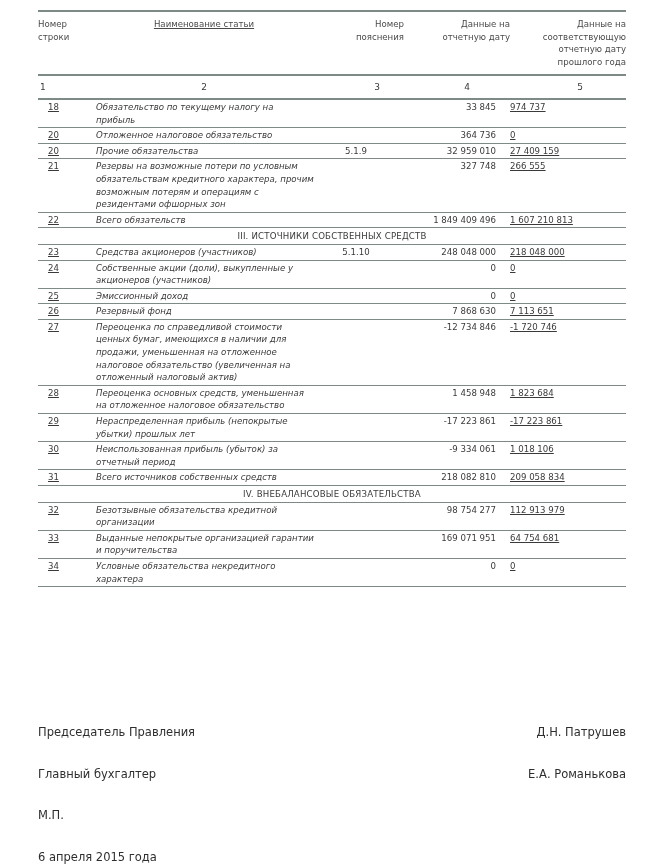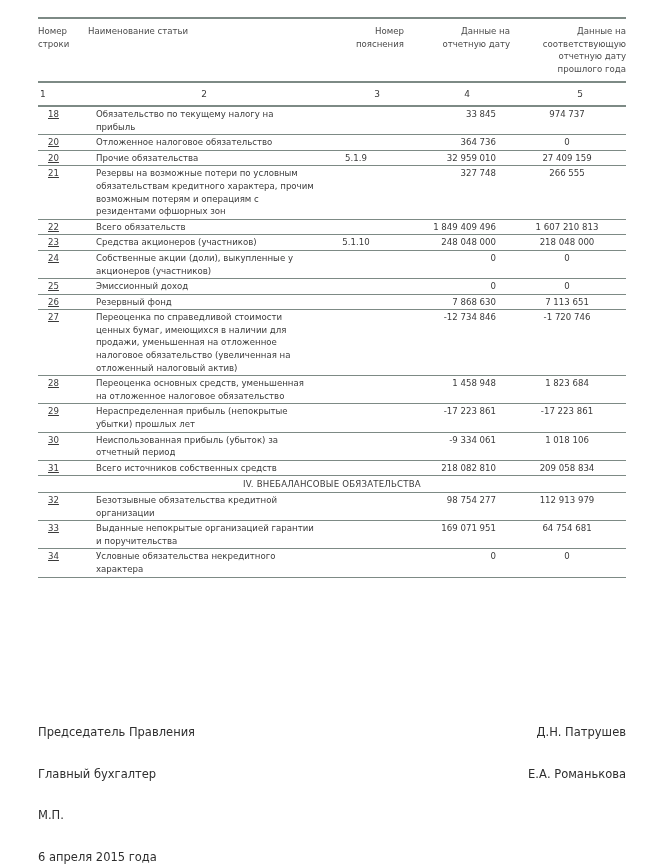--- a/index.html
+++ b/index.html
@@ -1,45 +1,45 @@
 <!DOCTYPE html>
 <html><head>
   <meta charset="utf-8">
   <style>
     html, body { margin: 0; padding: 0; background: #ffffff; }
     body {
       width: 663px; height: 866px; overflow: hidden; position: relative;
       font-family: "DejaVu Sans", "Liberation Sans", sans-serif;
       color: #3a3a3a;
     }
-    .page { position: absolute; left: 38px; top: 10px; width: 588px; margin-top: 7px; }
+    .page { position: absolute; left: 38px; top: 10px; width: 588px; }
     table { border-collapse: collapse; width: 588px; table-layout: fixed; font-size: 8.6px; line-height: 12.6px; }
     col.c1 { width: 50px; }
     col.c2 { width: 232px; }
     col.c3 { width: 84px; }
     col.c4 { width: 106px; }
     col.c5 { width: 116px; }
     thead tr.hdr th {
       font-weight: normal; vertical-align: top; padding: 6px 0 6px 0;
       border-top: 2px solid #7d8a85; border-bottom: 2px solid #7d8a85; color: #4a4a4a;
     }
     thead tr.nums td {
       padding: 5px 0 4px 0; border-bottom: 2px solid #7d8a85; font-size: 9px;
     }
     tbody td { vertical-align: top; padding: 1px 0 1px 0; border-bottom: 1.5px solid #7d8a85; }
     .left { text-align: left; }
     .center { text-align: center; }
     .rownum { padding-left: 10px !important; text-decoration: underline; }
-    .name { padding-left: 8px !important; padding-right: 6px !important; }
+    .name { padding-left: 8px !important; padding-right: 6px !important; font-style: italic; }
     .note { text-align: center; padding-right: 12px !important; }
     .val { text-align: right; padding-right: 14px !important; }
-    .val5 { text-align: center; padding-right: 2px !important; }
+    .val5 { text-align: left; padding-right: 2px !important; text-decoration: underline; }
     .section td { text-align: center; padding: 2px 0 1px 0; letter-spacing: 0.2px; }
     th.h1 { text-align: left; padding-left: 2px; }
-    th.h2 { text-align: left; padding-left: 0; }
+    th.h2 { text-align: center; padding-left: 0; text-decoration: underline; }
     th.h3 { text-align: right; padding-right: 2px; }
     th.h4 { text-align: right; padding-right: 12px; }
     th.h5 { text-align: right; padding-right: 0; }
     .sigs { position: absolute; left: 38px; width: 588px; font-size: 11.5px; color: #2e2e2e; }
     .sig-row { position: absolute; left: 0; width: 588px; height: 16px; }
     .sig-left { position: absolute; left: 0; top: 0; text-align: center; }
     .sig-right { position: absolute; right: 0; top: 0; }
   </style>
 </head>
 <body>
@@ -113,20 +113,23 @@
         <td class="val5">266 555</td>
       </tr>
       <tr>
         <td class="rownum">22</td>
         <td class="name">Всего обязательств</td>
         <td class="note"></td>
         <td class="val">1 849 409 496</td>
         <td class="val5">1 607 210 813</td>
       </tr>
 
+      <tr class="section">
+        <td colspan="5">III. ИСТОЧНИКИ СОБСТВЕННЫХ СРЕДСТВ</td>
+      </tr>
 
       <tr>
         <td class="rownum">23</td>
         <td class="name">Средства акционеров (участников)</td>
         <td class="note">5.1.10</td>
         <td class="val">248 048 000</td>
         <td class="val5">218 048 000</td>
       </tr>
       <tr>
         <td class="rownum">24</td>

